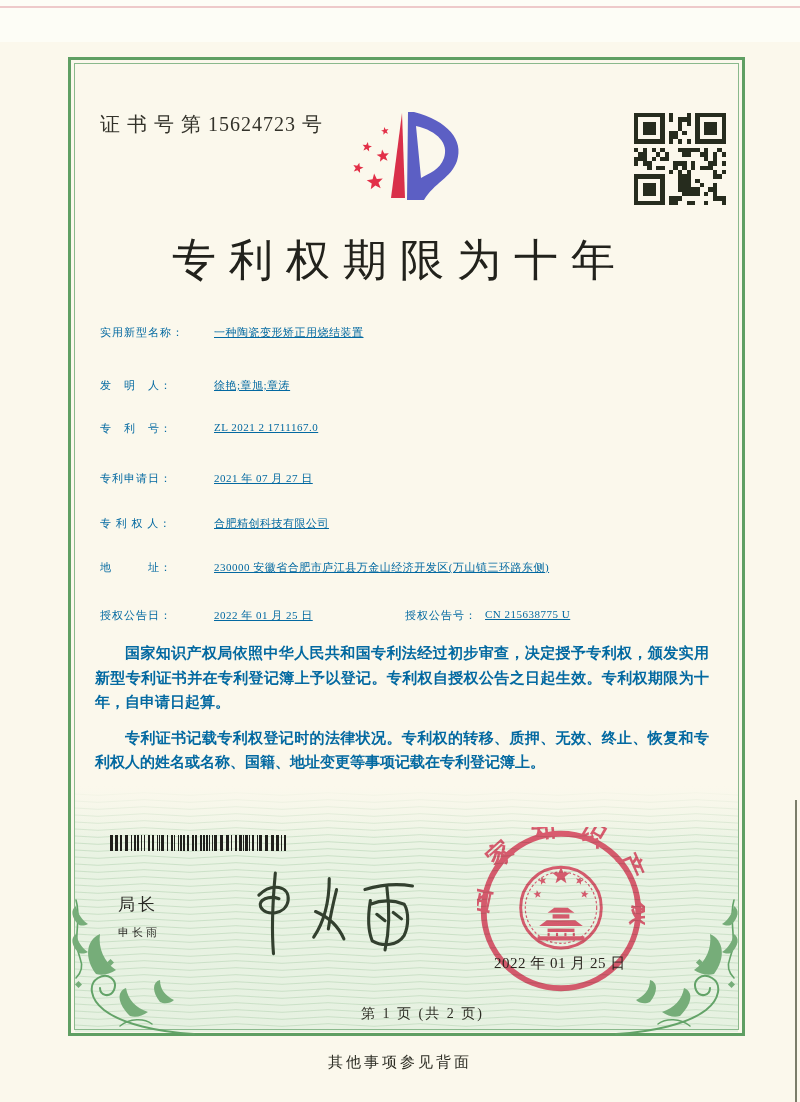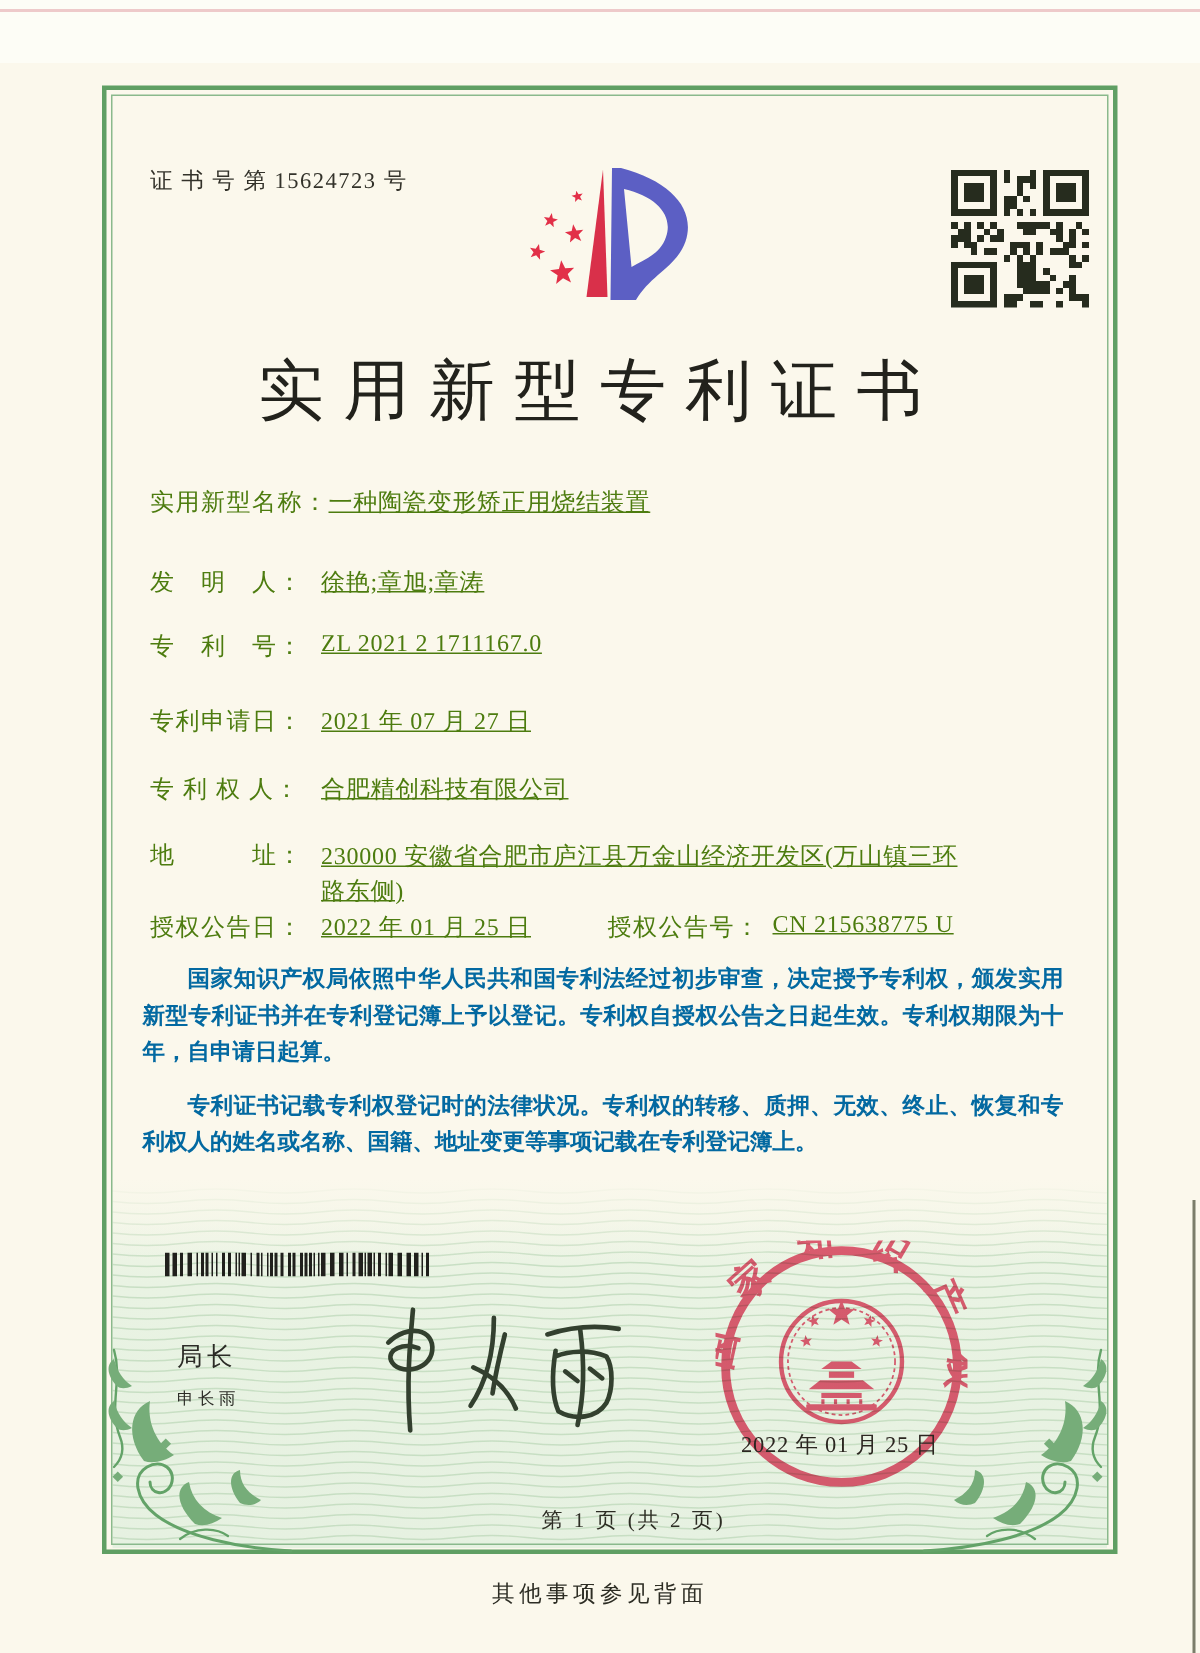--- a/index.html
+++ b/index.html
@@ -11,26 +11,26 @@
 
   
   .frame{position:absolute;left:68px;top:57px;width:677px;height:979px;border:3px solid #5f9f63;box-sizing:border-box;}
   .frame::before{content:"";position:absolute;left:3px;top:3px;right:3px;bottom:3px;border:1px solid #8ab98c;}
 
   
   .wave-zone{position:absolute;left:75px;top:786px;width:663px;height:246px;background:linear-gradient(180deg,#f2f6e8 0,#e9f3e3 70px,#e6f1e1 100%);}
   .wave-zone svg{position:absolute;left:0;top:0;}
   .wave-fade{position:absolute;left:0;top:0;width:100%;height:55px;background:linear-gradient(#fbf8ec,rgba(251,248,236,0));}
 
-  .cert-no{position:absolute;left:100px;top:111px;font-size:15px;letter-spacing:1px;color:#33322a;}
+  .cert-no{position:absolute;left:100px;top:111px;font-size:20px;letter-spacing:1px;color:#33322a;}
   .logo{position:absolute;left:345px;top:110px;width:125px;height:98px;}
   .qr{position:absolute;left:634px;top:113px;width:92px;height:92px;}
   .title{position:absolute;left:0;top:231px;width:800px;text-align:center;font-size:44px;letter-spacing:13px;color:#22221c;}
 
-  .field{position:absolute;left:100px;display:flex;font-size:16px;color:#4d7c0f;}
+  .field{position:absolute;left:100px;display:flex;font-size:11px;color:#0369a1;}
   .flabel{display:inline-block;min-width:114px;letter-spacing:1px;white-space:pre;}
   .fvalue{letter-spacing:.5px;text-decoration:underline;}
   .addr .fvalue{max-width:432px;line-height:1.45;}
   .grant2{left:405px;}
 
   .paras{position:absolute;left:95px;top:641px;width:614px;font-size:15px;line-height:1.64;color:#0369a1;text-align:justify;font-weight:bold;}
   .paras p{margin:0 0 11px 0;text-indent:2em;}
 
   .barcode{position:absolute;left:110px;top:835px;width:176px;height:16px;}
   .sig-title{position:absolute;left:118px;top:893px;font-family:Liberation Sans, sans-serif;font-size:17px;letter-spacing:3px;color:#2b2b26;}
@@ -349,21 +349,21 @@
       <rect x="5" y="20" width="1" height="1" fill="#262c1e"></rect>
       <rect x="6" y="20" width="1" height="1" fill="#262c1e"></rect>
       <rect x="8" y="20" width="1" height="1" fill="#262c1e"></rect>
       <rect x="9" y="20" width="1" height="1" fill="#262c1e"></rect>
       <rect x="12" y="20" width="1" height="1" fill="#262c1e"></rect>
       <rect x="13" y="20" width="1" height="1" fill="#262c1e"></rect>
       <rect x="16" y="20" width="1" height="1" fill="#262c1e"></rect>
       <rect x="20" y="20" width="1" height="1" fill="#262c1e"></rect>
     </svg>
 
-  <div class="title">实用新型专利证书</div>
+  <div class="title">专利权期限为十年</div>
 
   <div class="field" style="top:325px">
     <span class="flabel">实用新型名称：</span>
     <span class="fvalue">一种陶瓷变形矫正用烧结装置</span>
   </div>
   <div class="field" style="top:378px">
     <span class="flabel">发　明　人：</span>
     <span class="fvalue">徐艳;章旭;章涛</span>
   </div>
   <div class="field" style="top:421px">

